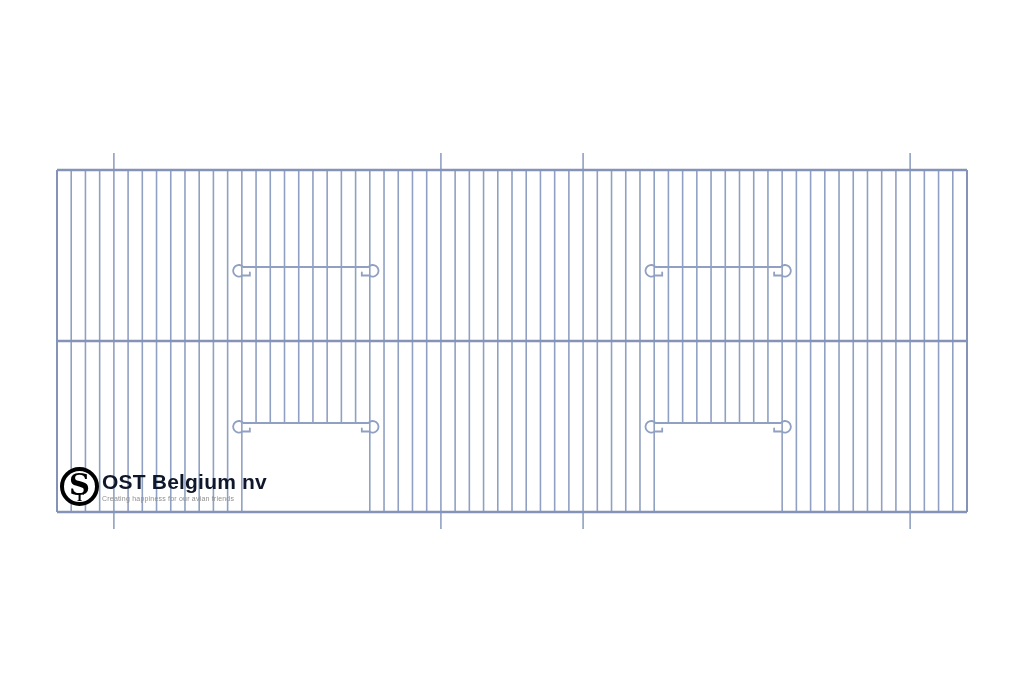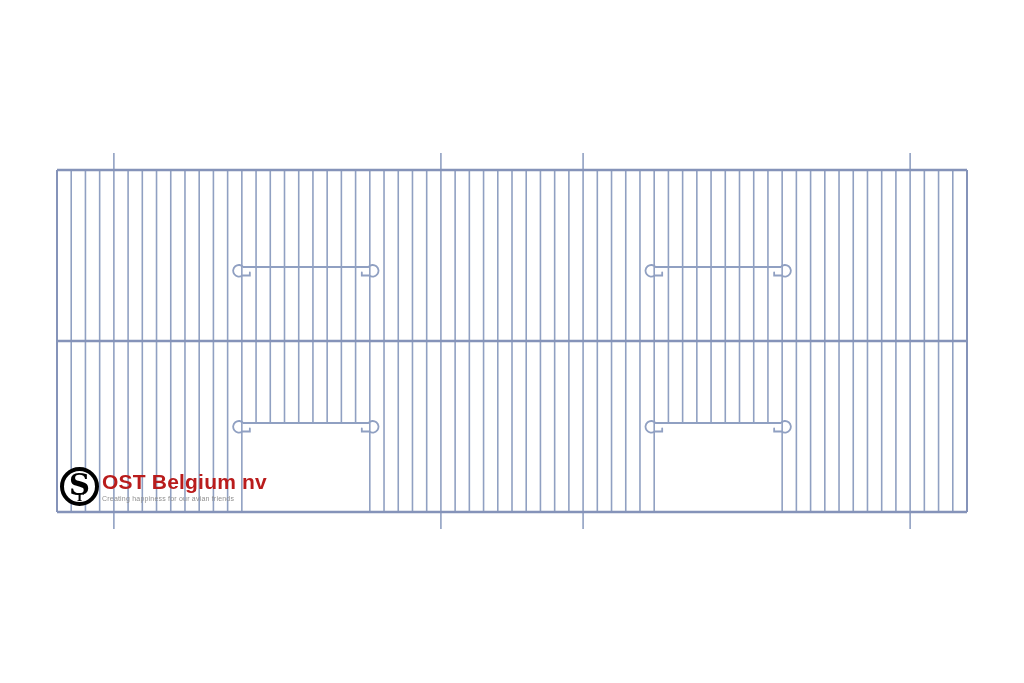--- a/index.html
+++ b/index.html
@@ -235,18 +235,18 @@
         <path d="M 662.1875 428.5 V 431.5 H 654.6875 A 5.8 5.8 0 1 1 655.6875 423 H 780.65625 A 5.8 5.8 0 1 1 781.65625 431.5 H 774.15625 V 428.5" fill="none" stroke="#90A0C2" stroke-width="1.8" stroke-linecap="round"></path>
       </g>
     </svg>
 
   <div class="logo">
     <div class="logo-ring" style="border-color: rgb(0, 0, 0);">
       <span class="logo-s">S</span>
       <span class="logo-t">T</span>
     </div>
     <div class="logo-text">
-      <div class="brand-name" style="color: #b91c1c;">OST Belgium nv</div>
+      <div class="brand-name" style="color: #0f172a;">OST Belgium nv</div>
       <div class="brand-tagline" style="color: rgb(143, 143, 143);">Creating happiness for our avian friends</div>
     </div>
   </div>
 
 </div>
 
 </body></html>

